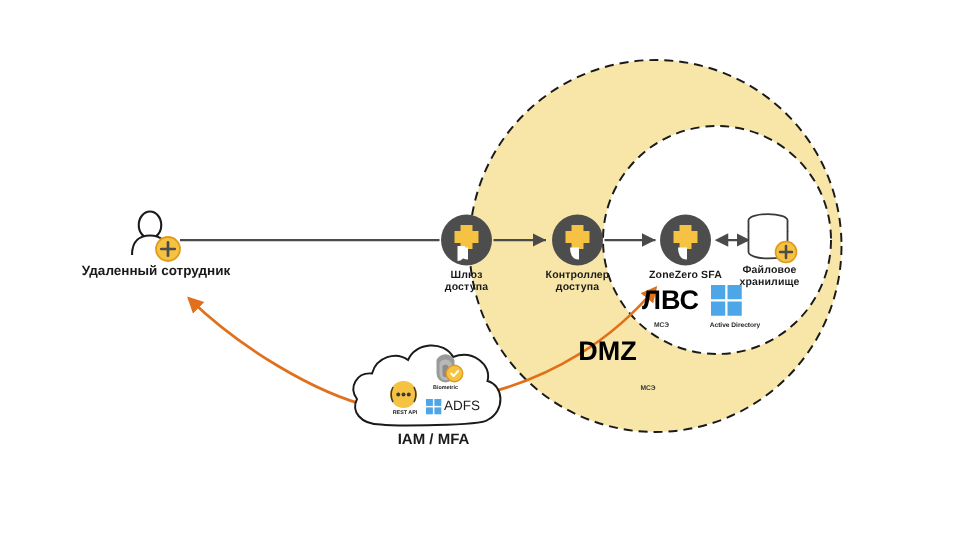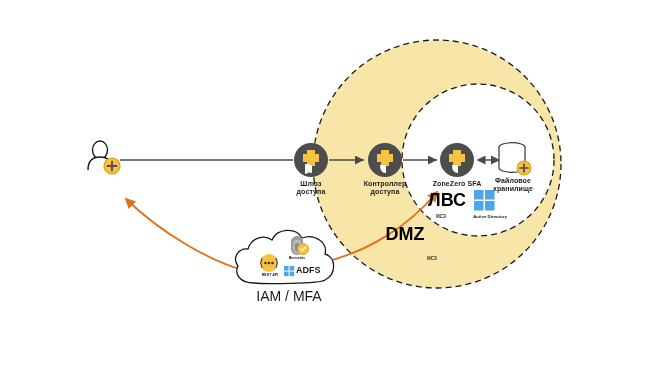--- a/index.html
+++ b/index.html
@@ -43,31 +43,31 @@
     font-size: 18px;
     font-weight: bold;
     color: #000000;
   }
   .micro-label {
     font-size: 4.5px;
     font-weight: bold;
     color: #3a3a3a;
   }
   .cloud-title {
-    font-size: 14px;
-    font-weight: normal;
+    font-size: 10px;
+    font-weight: bold;
   }
   .icon-caption {
     font-size: 3.6px;
     font-weight: bold;
     color: #222;
   }
   .adfs-label {
     font-size: 9px;
-    font-weight: bold;
+    font-weight: normal;
     color: #1a1a1a;
   }
   .ad-label {
     font-size: 4.4px;
     font-weight: bold;
     color: #222;
   }
 </style>
 </head>
 <body>
@@ -183,20 +183,21 @@
     </g>
 
     <g>
       <rect x="284" y="266" width="4.6" height="4.6" fill="#4CA6E8"></rect>
       <rect x="289.6" y="266" width="4.6" height="4.6" fill="#4CA6E8"></rect>
       <rect x="284" y="271.6" width="4.6" height="4.6" fill="#4CA6E8"></rect>
       <rect x="289.6" y="271.6" width="4.6" height="4.6" fill="#4CA6E8"></rect>
     </g>
   </svg>
 
+  <div class="lbl user-label" style="left:24px; top:175px; width:160px;">Удаленный сотрудник</div>
 
   <div class="lbl node-label" style="left:281px; top:180px; width:60px;">Шлюз
 доступа</div>
 
   <div class="lbl node-label" style="left:352px; top:180px; width:66px;">Контроллер
 доступа</div>
 
   <div class="lbl node-label" style="left:424px; top:180px; width:66px;">ZoneZero SFA</div>
 
   <div class="lbl node-label" style="left:482px; top:177px; width:62px;">Файловое

